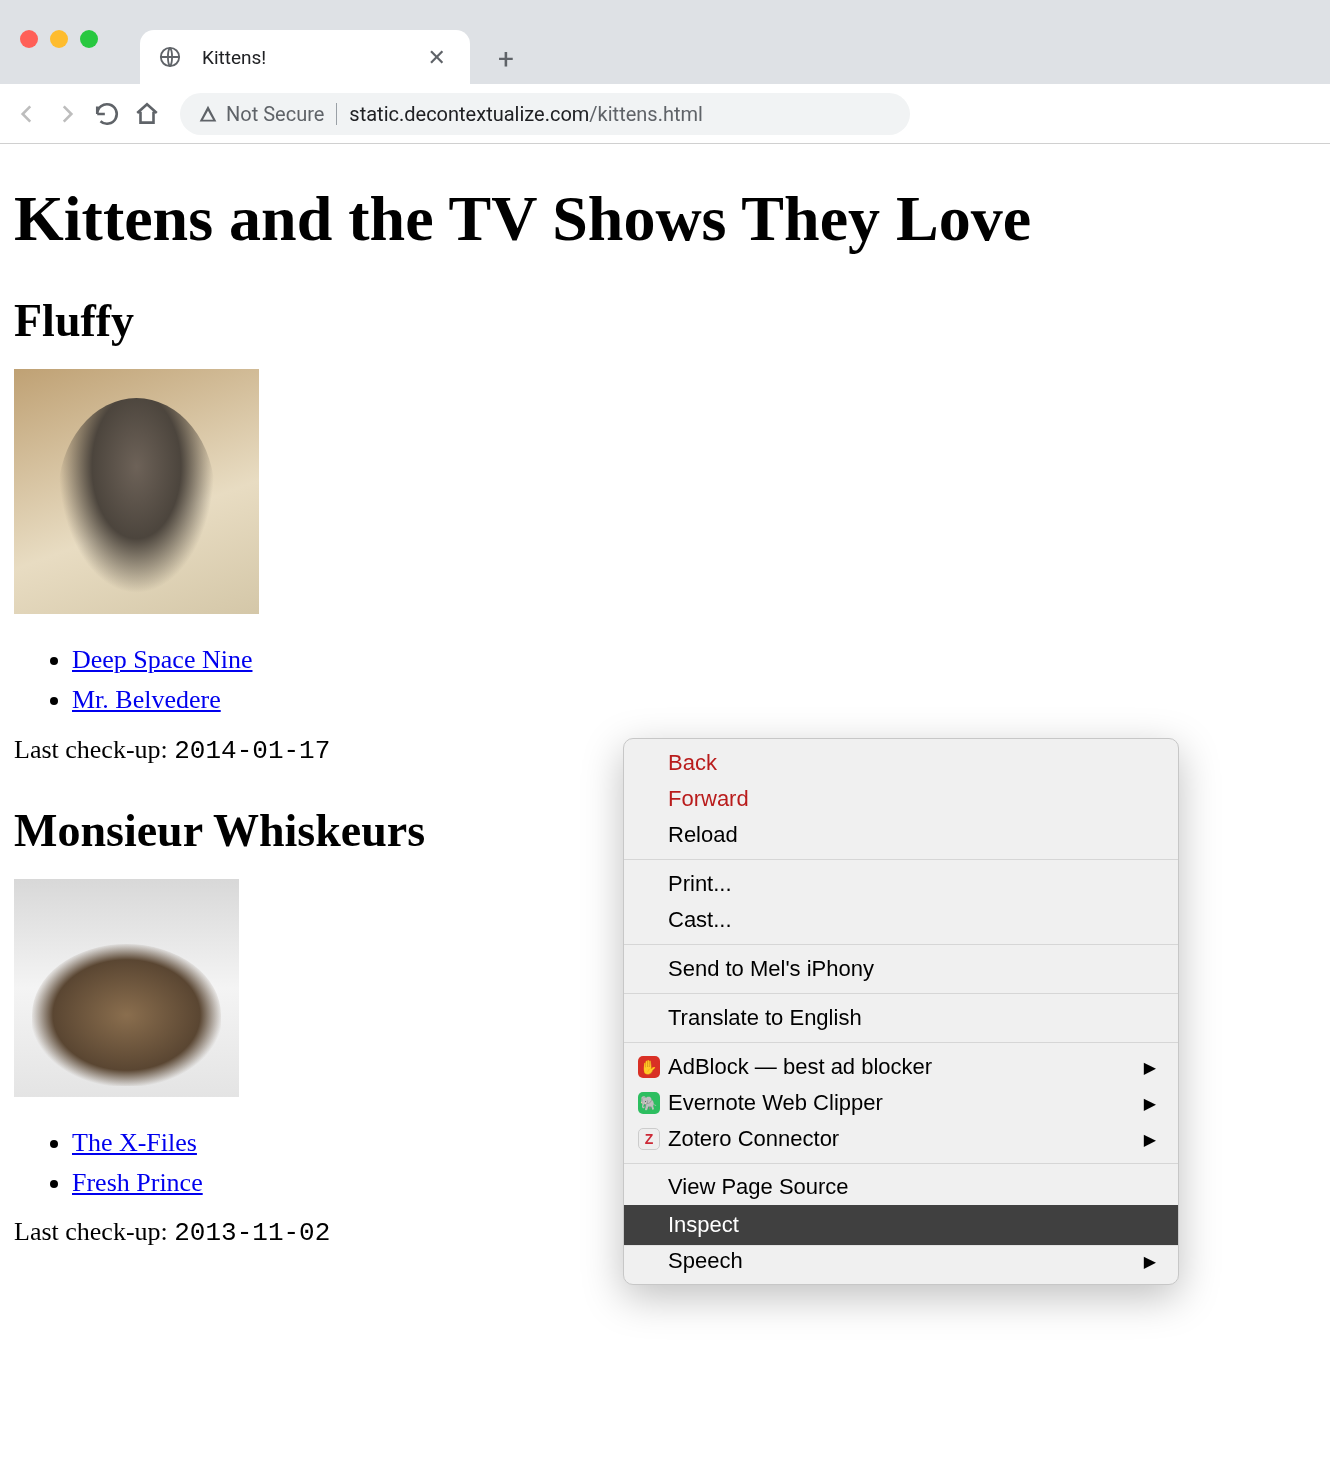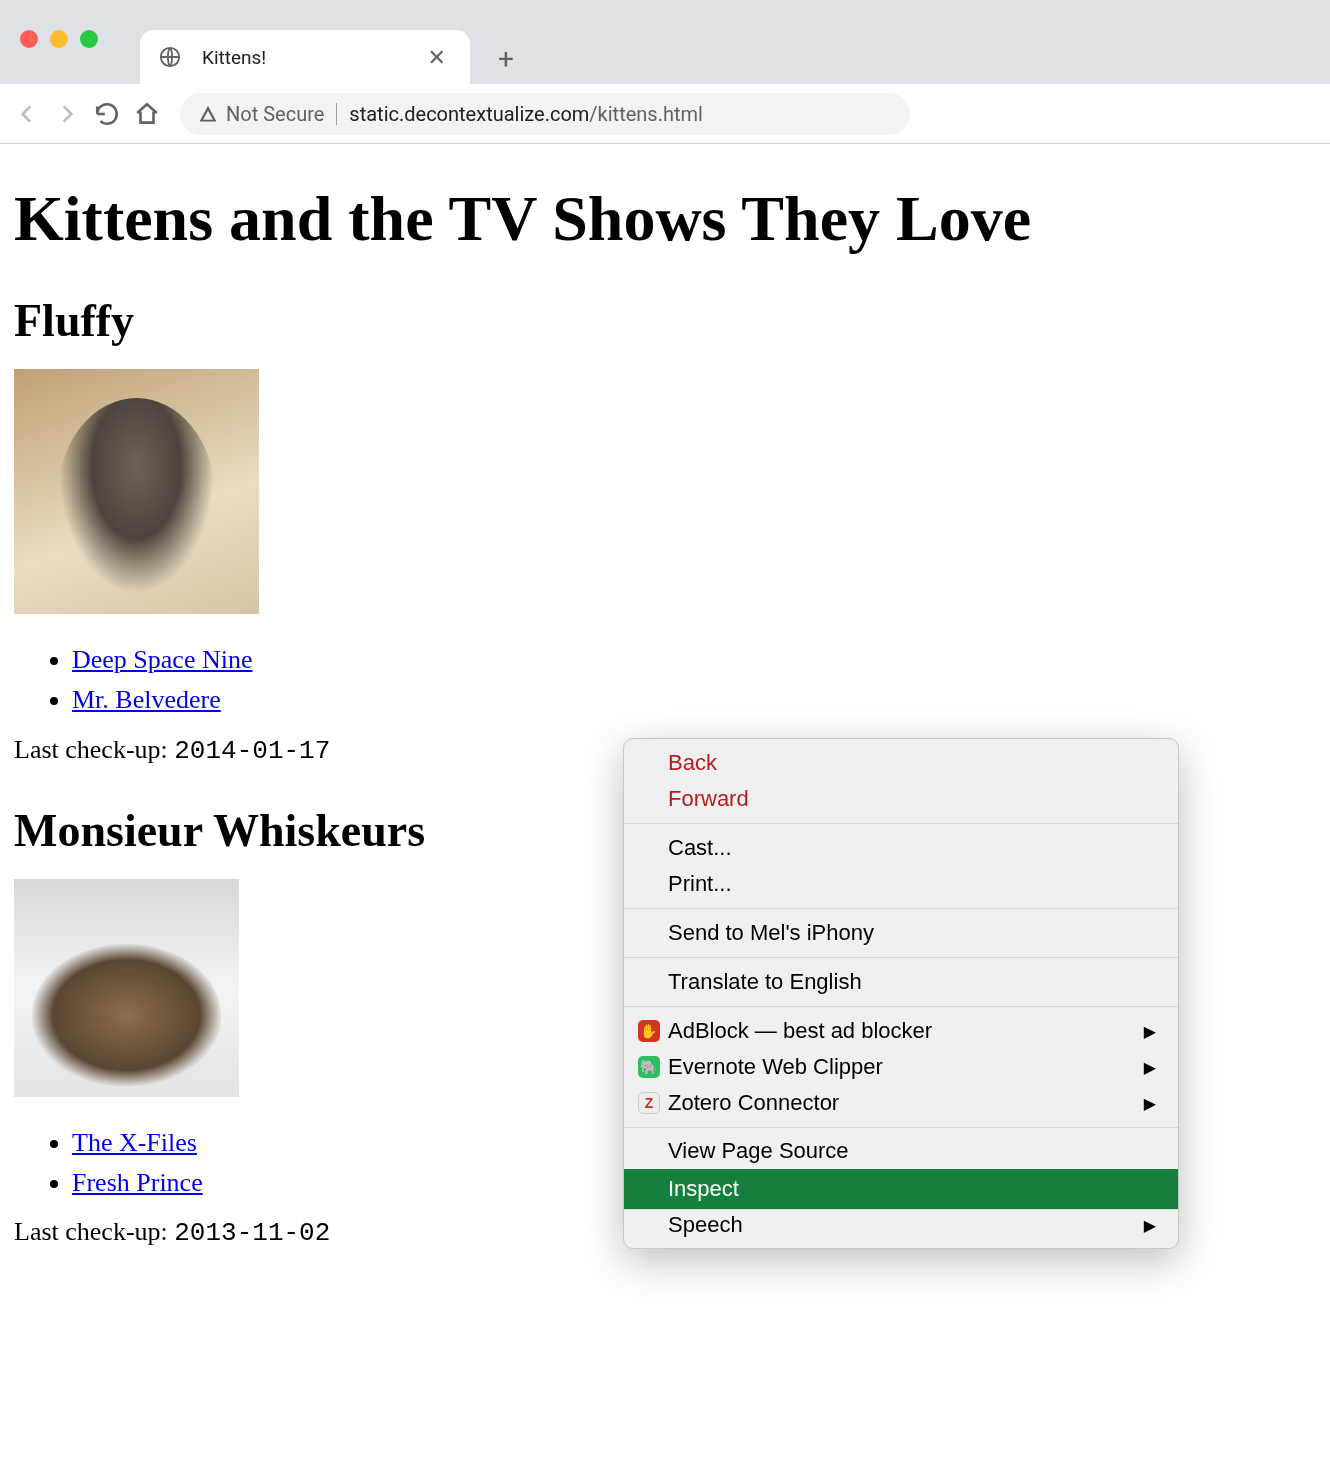--- a/index.html
+++ b/index.html
@@ -168,21 +168,21 @@
     .cm-item {
       display: flex;
       align-items: center;
       padding: 5px 22px 5px 44px;
       font-size: 22px;
       color: #000;
       cursor: default;
       position: relative;
     }
     .cm-item.disabled { color: #b91c1c; text-align: right; }
-    .cm-item.highlighted { background: #15803d; color: #fff; }
+    .cm-item.highlighted { background: #404040; color: #fff; }
     .cm-item.thin-sep { border-top: 1px solid #e2e2e2; }
     .cm-icon {
       position: absolute;
       left: 14px;
       width: 22px;
       height: 22px;
       border-radius: 5px;
       display: flex;
       align-items: center;
       justify-content: center;
@@ -306,27 +306,30 @@
 </div>
 
 <div class="context-menu">
   <div class="cm-group">
     <div class="cm-item disabled">
         <span>Back</span>
       </div>
     <div class="cm-item disabled">
         <span>Forward</span>
       </div>
-  </div>
-  <div class="cm-group">
+    <div class="cm-item">
+        <span>Reload</span>
+      </div>
+  </div>
+  <div class="cm-group">
+    <div class="cm-item">
+        <span>Print...</span>
+      </div>
     <div class="cm-item">
         <span>Cast...</span>
-      </div>
-    <div class="cm-item">
-        <span>Print...</span>
       </div>
   </div>
   <div class="cm-group">
     <div class="cm-item">
         <span>Send to Mel's iPhony</span>
       </div>
   </div>
   <div class="cm-group">
     <div class="cm-item">
         <span>Translate to English</span>

